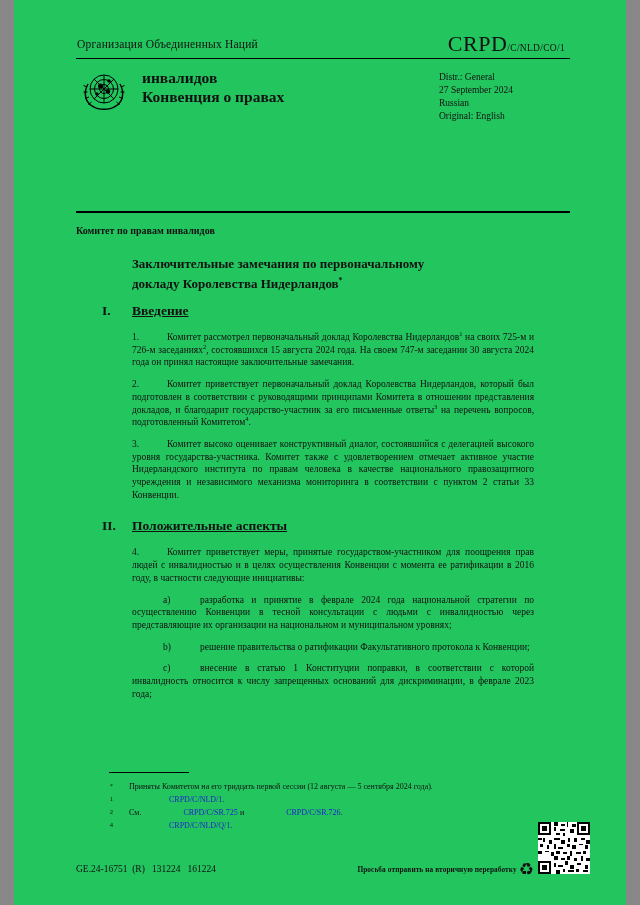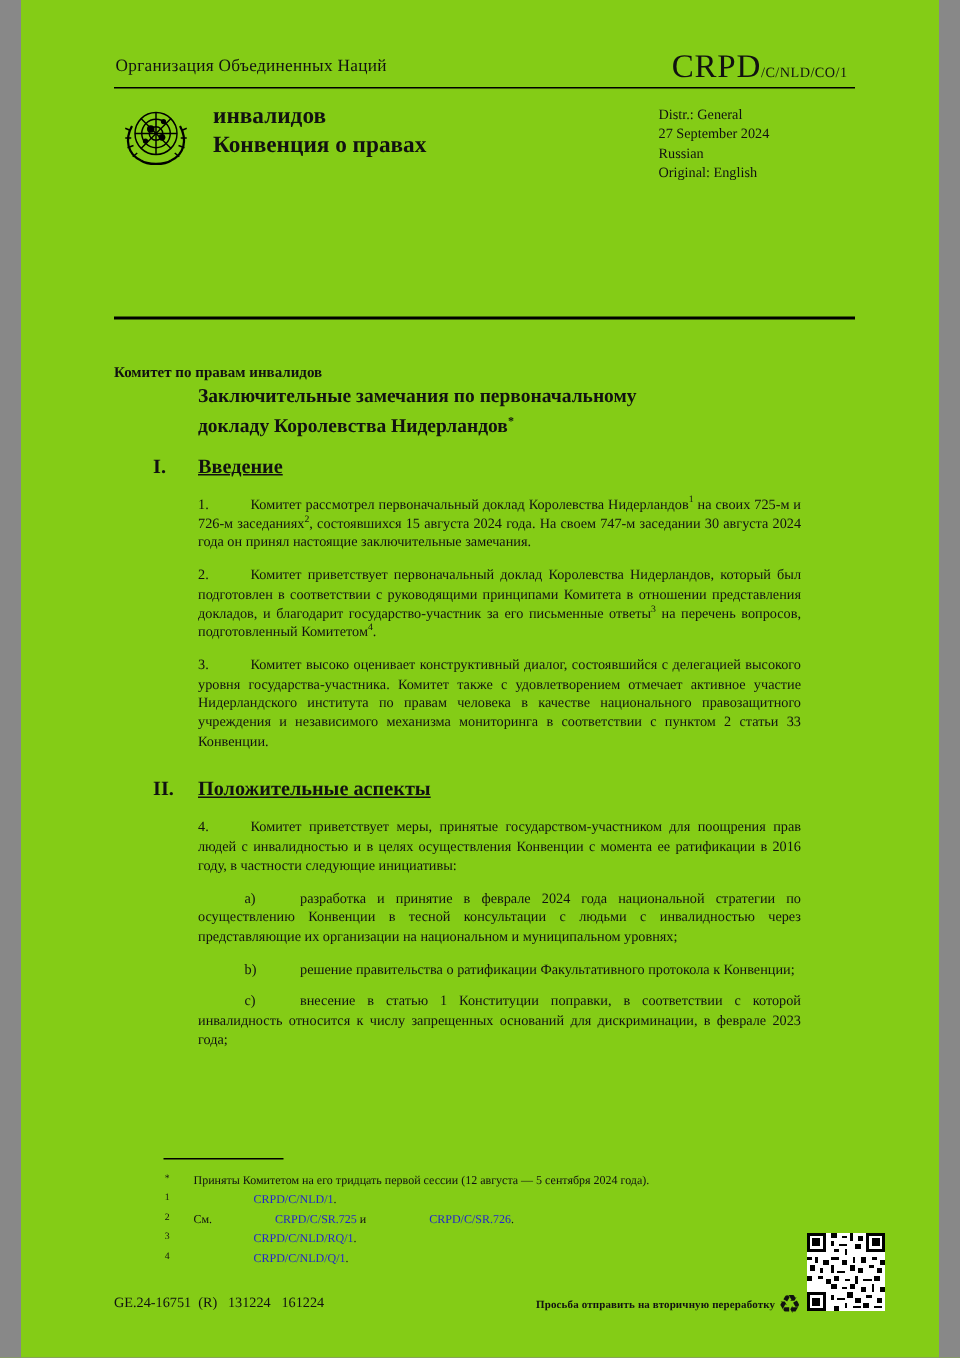--- a/index.html
+++ b/index.html
@@ -1,20 +1,20 @@
 <!DOCTYPE html>
 <html style="--link: #2323cf;"><head>
 <meta charset="utf-8">
 <style>
   * { margin:0; padding:0; box-sizing:border-box; }
   html,body { background:#888; }
   .page {
     position:relative;
     width:612px; height:905px;
-    background:#84cc16;
+    background:#22c55e;
     font-family:"Liberation Serif", serif;
     color:#111;
     margin:0 auto;
     overflow:hidden;
   }
   
   .org-name {
     position:absolute; left:63px; top:38px;
     font-size:11.5px; letter-spacing:.2px;
   }
@@ -37,21 +37,21 @@
     position:absolute; left:425px; top:71px;
     font-size:9.5px; line-height:13px;
   }
   .rule-mid {
     position:absolute; left:62px; right:56px; top:211px;
     border-top:2.5px solid #000;
   }
   
   .committee {
     position:absolute; left:62px; top:225px;
-    font-size:10px; font-weight:bold;margin-top:18px;
+    font-size:10px; font-weight:bold;
   }
   .doc-title {
     position:absolute; left:118px; top:255px;
     font-size:13px; font-weight:bold; line-height:17px; width:400px;
   }
   .doc-title sup { font-size:8px; }
   
   .body-content {
     position:absolute; left:62px; top:303px; width:458px;
   }
@@ -174,24 +174,20 @@
         <span class="fn-marker">*</span>
         <span class="fn-text"><span>Приняты Комитетом на его тридцать первой сессии (12 августа — 5 сентября 2024 года).</span></span>
       </div>
       <div class="fn-row">
         <span class="fn-marker">1</span>
         <span class="fn-text"><a class="doclink">CRPD/C/NLD/1</a><span>.</span></span>
       </div>
       <div class="fn-row">
         <span class="fn-marker">2</span>
         <span class="fn-text"><span>См. </span><a class="doclink">CRPD/C/SR.725</a><span> и </span><a class="doclink">CRPD/C/SR.726</a><span>.</span></span>
-      </div>
-      <div class="fn-row">
-        <span class="fn-marker">3</span>
-        <span class="fn-text"><a class="doclink">CRPD/C/NLD/RQ/1</a><span>.</span></span>
       </div>
       <div class="fn-row">
         <span class="fn-marker">4</span>
         <span class="fn-text"><a class="doclink">CRPD/C/NLD/Q/1</a><span>.</span></span>
       </div>
     </div>
 
   <div class="ge-code">GE.24-16751  (R)   131224   161224</div>
   <div class="recycle-line">
     <span class="recycle-text">Просьба отправить на вторичную переработку</span>

